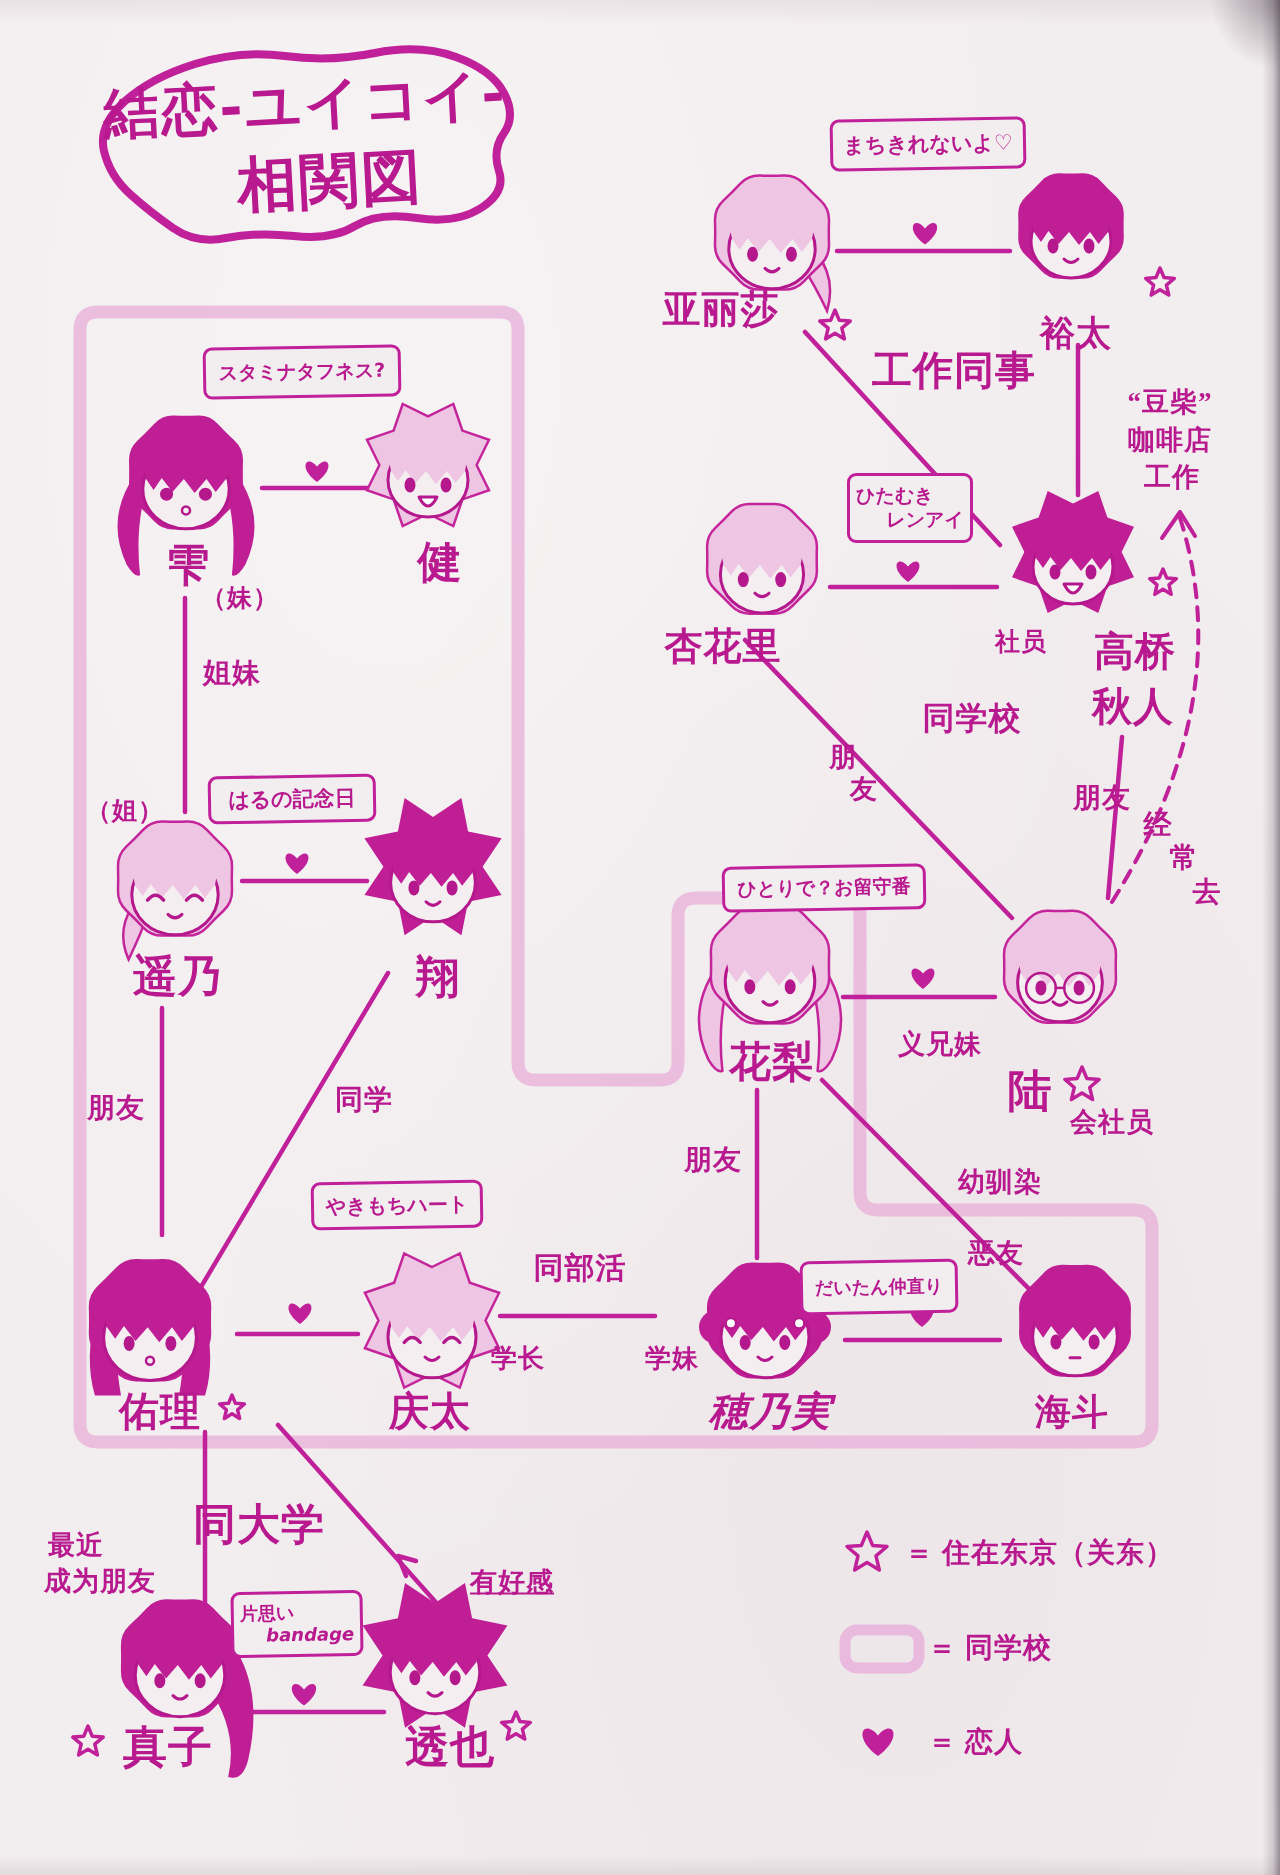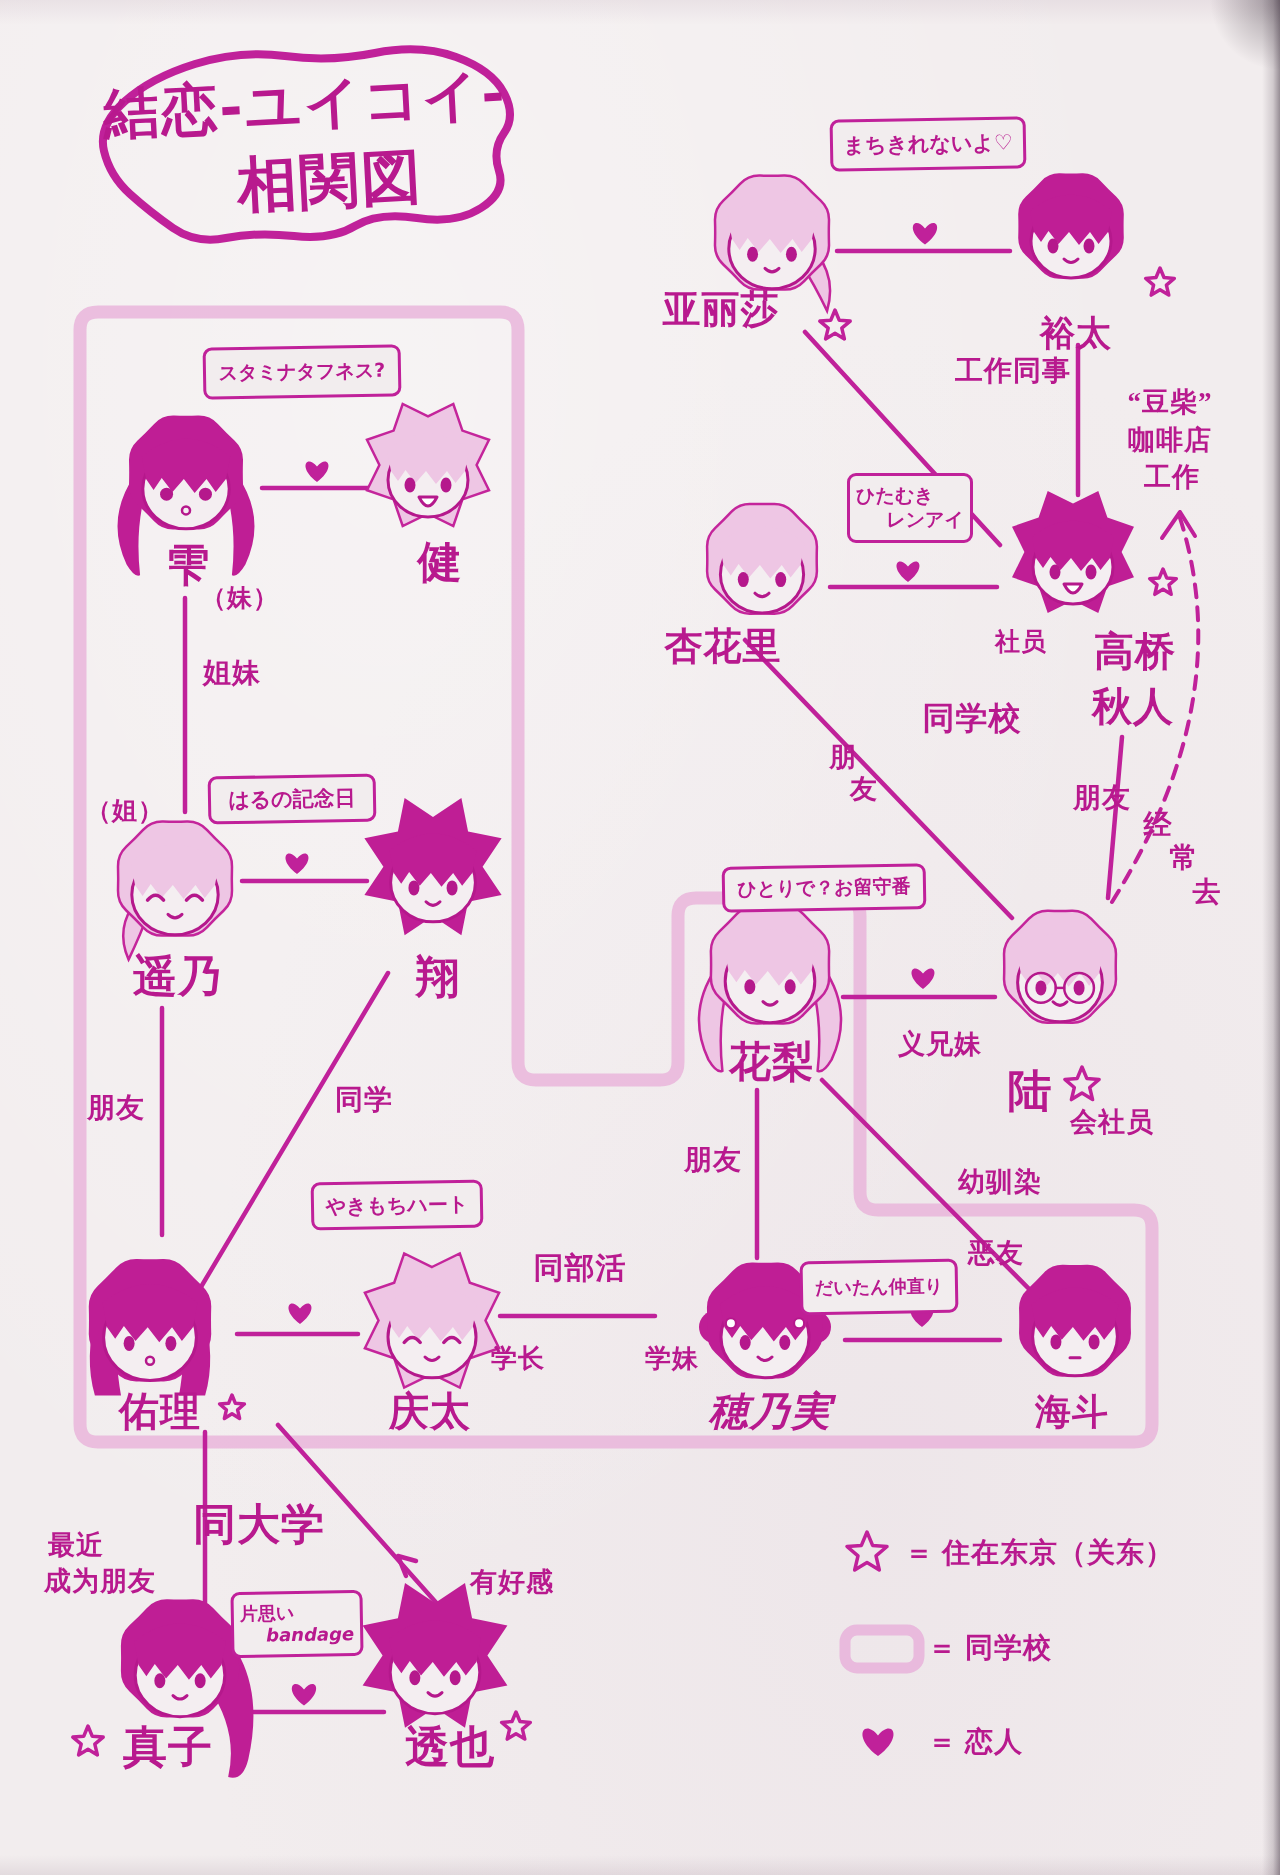--- a/index.html
+++ b/index.html
@@ -285,21 +285,21 @@
   <div class="lbl" style="left:1133px;top:707px;font-size:40px;">秋人</div>
   <div class="lbl" style="left:772px;top:1062px;font-size:42px;">花梨</div>
   <div class="lbl" style="left:1030px;top:1092px;font-size:44px;">陆</div>
   <div class="lbl" style="left:160px;top:1412px;font-size:40px;">佑理</div>
   <div class="lbl" style="left:430px;top:1412px;font-size:40px;">庆太</div>
   <div class="lbl" style="left:770px;top:1412px;font-size:40px;font-style:italic;">穂乃実</div>
   <div class="lbl" style="left:1072px;top:1412px;font-size:36px;">海斗</div>
   <div class="lbl" style="left:168px;top:1748px;font-size:44px;">真子</div>
   <div class="lbl" style="left:450px;top:1748px;font-size:44px;">透也</div>
 
-  <div class="lbl" style="left:1013px;top:371px;font-size:28px;">工作同事</div>
+  <div class="lbl" style="left:954px;top:371px;font-size:40px;">工作同事</div>
   <div class="lbl" style="left:1170px;top:402px;font-size:27px;">“豆柴”</div>
   <div class="lbl" style="left:1170px;top:440px;font-size:27px;">咖啡店</div>
   <div class="lbl" style="left:1172px;top:477px;font-size:27px;">工作</div>
   <div class="lbl" style="left:1021px;top:641px;font-size:25px;">社员</div>
   <div class="lbl" style="left:972px;top:718px;font-size:32px;">同学校</div>
   <div class="lbl" style="left:843px;top:757px;font-size:27px;">朋</div>
   <div class="lbl" style="left:864px;top:789px;font-size:27px;">友</div>
   <div class="lbl" style="left:1102px;top:798px;font-size:28px;">朋友</div>
   <div class="lbl" style="left:1158px;top:825px;font-size:28px;">经</div>
   <div class="lbl" style="left:1184px;top:858px;font-size:28px;">常</div>
@@ -312,19 +312,19 @@
   <div class="lbl" style="left:364px;top:1100px;font-size:28px;">同学</div>
   <div class="lbl" style="left:713px;top:1160px;font-size:28px;">朋友</div>
   <div class="lbl" style="left:1000px;top:1182px;font-size:27px;">幼驯染</div>
   <div class="lbl" style="left:996px;top:1216px;font-size:27px;margin-top:37px;">恶友</div>
   <div class="lbl" style="left:518px;top:1359px;font-size:26px;">学长</div>
   <div class="lbl" style="left:672px;top:1359px;font-size:26px;">学妹</div>
   <div class="lbl" style="left:580px;top:1268px;font-size:30px;">同部活</div>
   <div class="lbl" style="left:259px;top:1524px;font-size:43px;">同大学</div>
   <div class="lbl" style="left:76px;top:1545px;font-size:27px;">最近</div>
   <div class="lbl" style="left:100px;top:1581px;font-size:27px;">成为朋友</div>
-  <div class="lbl" style="left:512px;top:1582px;font-size:27px;">有好感</div>
+  <div class="lbl" style="left:512px;top:1582px;font-size:27px;text-decoration:underline;">有好感</div>
   <div class="lbl" style="left:1112px;top:1122px;font-size:27px;">会社员</div>
 
   <div class="lbl lbl-left" style="left:905px;top:1553px;font-size:28px;">＝ 住在东京（关东）</div>
   <div class="lbl lbl-left" style="left:928px;top:1648px;font-size:28px;">＝ 同学校</div>
   <div class="lbl lbl-left" style="left:928px;top:1742px;font-size:28px;">＝ 恋人</div>
 </div>
 
 </body></html>

